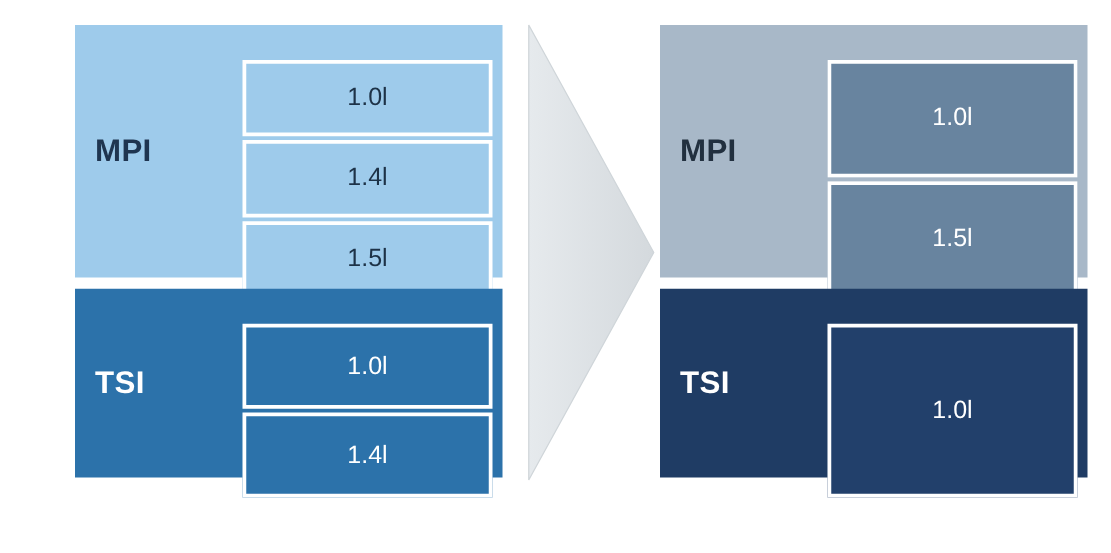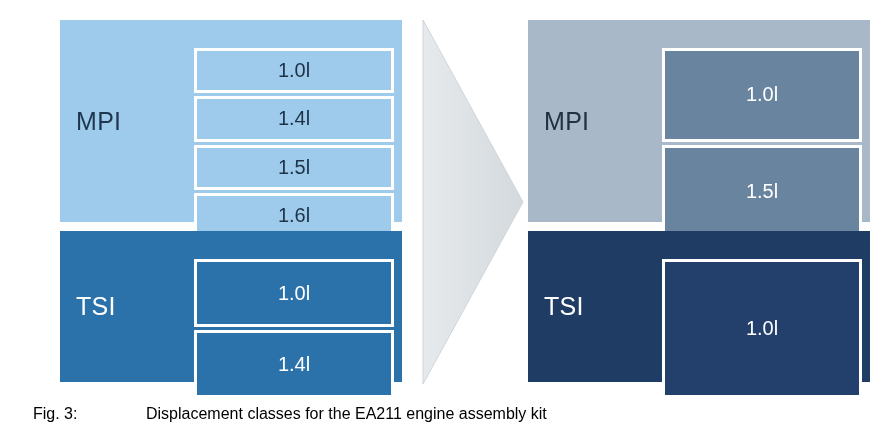--- a/index.html
+++ b/index.html
@@ -24,21 +24,21 @@
   }
 
   
   .group {
     position: absolute;
     box-sizing: border-box;
     display: flex;
     align-items: center;
   }
   .group-label {
-    font-weight: normal;
+    font-weight: bold;
     letter-spacing: 0.3px;
     white-space: nowrap;
     text-align: left;
   }
   .boxes {
     display: flex;
     flex-direction: column;
     box-sizing: border-box;
     height: 100%;
     flex: 1 1 auto;
@@ -178,21 +178,20 @@
 <body>
 
 <div id="figure">
 
   <div class="group" id="left-mpi">
     <div class="group-label">MPI</div>
     <div class="boxes">
       <div class="disp-box">1.0l</div>
       <div class="disp-box">1.4l</div>
       <div class="disp-box">1.5l</div>
-      <div class="disp-box">1.6l</div>
     </div>
   </div>
 
   <div class="group" id="left-tsi">
     <div class="group-label">TSI</div>
     <div class="boxes">
       <div class="disp-box">1.0l</div>
       <div class="disp-box">1.4l</div>
     </div>
   </div>
@@ -217,18 +216,14 @@
     </div>
   </div>
 
   <div class="group" id="right-tsi">
     <div class="group-label">TSI</div>
     <div class="boxes">
       <div class="disp-box">1.0l</div>
     </div>
   </div>
 
-  <div id="caption">
-    <span class="cap-label">Fig. 3:</span>
-    <span class="cap-text">Displacement classes for the EA211 engine assembly kit</span>
-  </div>
 
 </div>
 
 </body></html>

